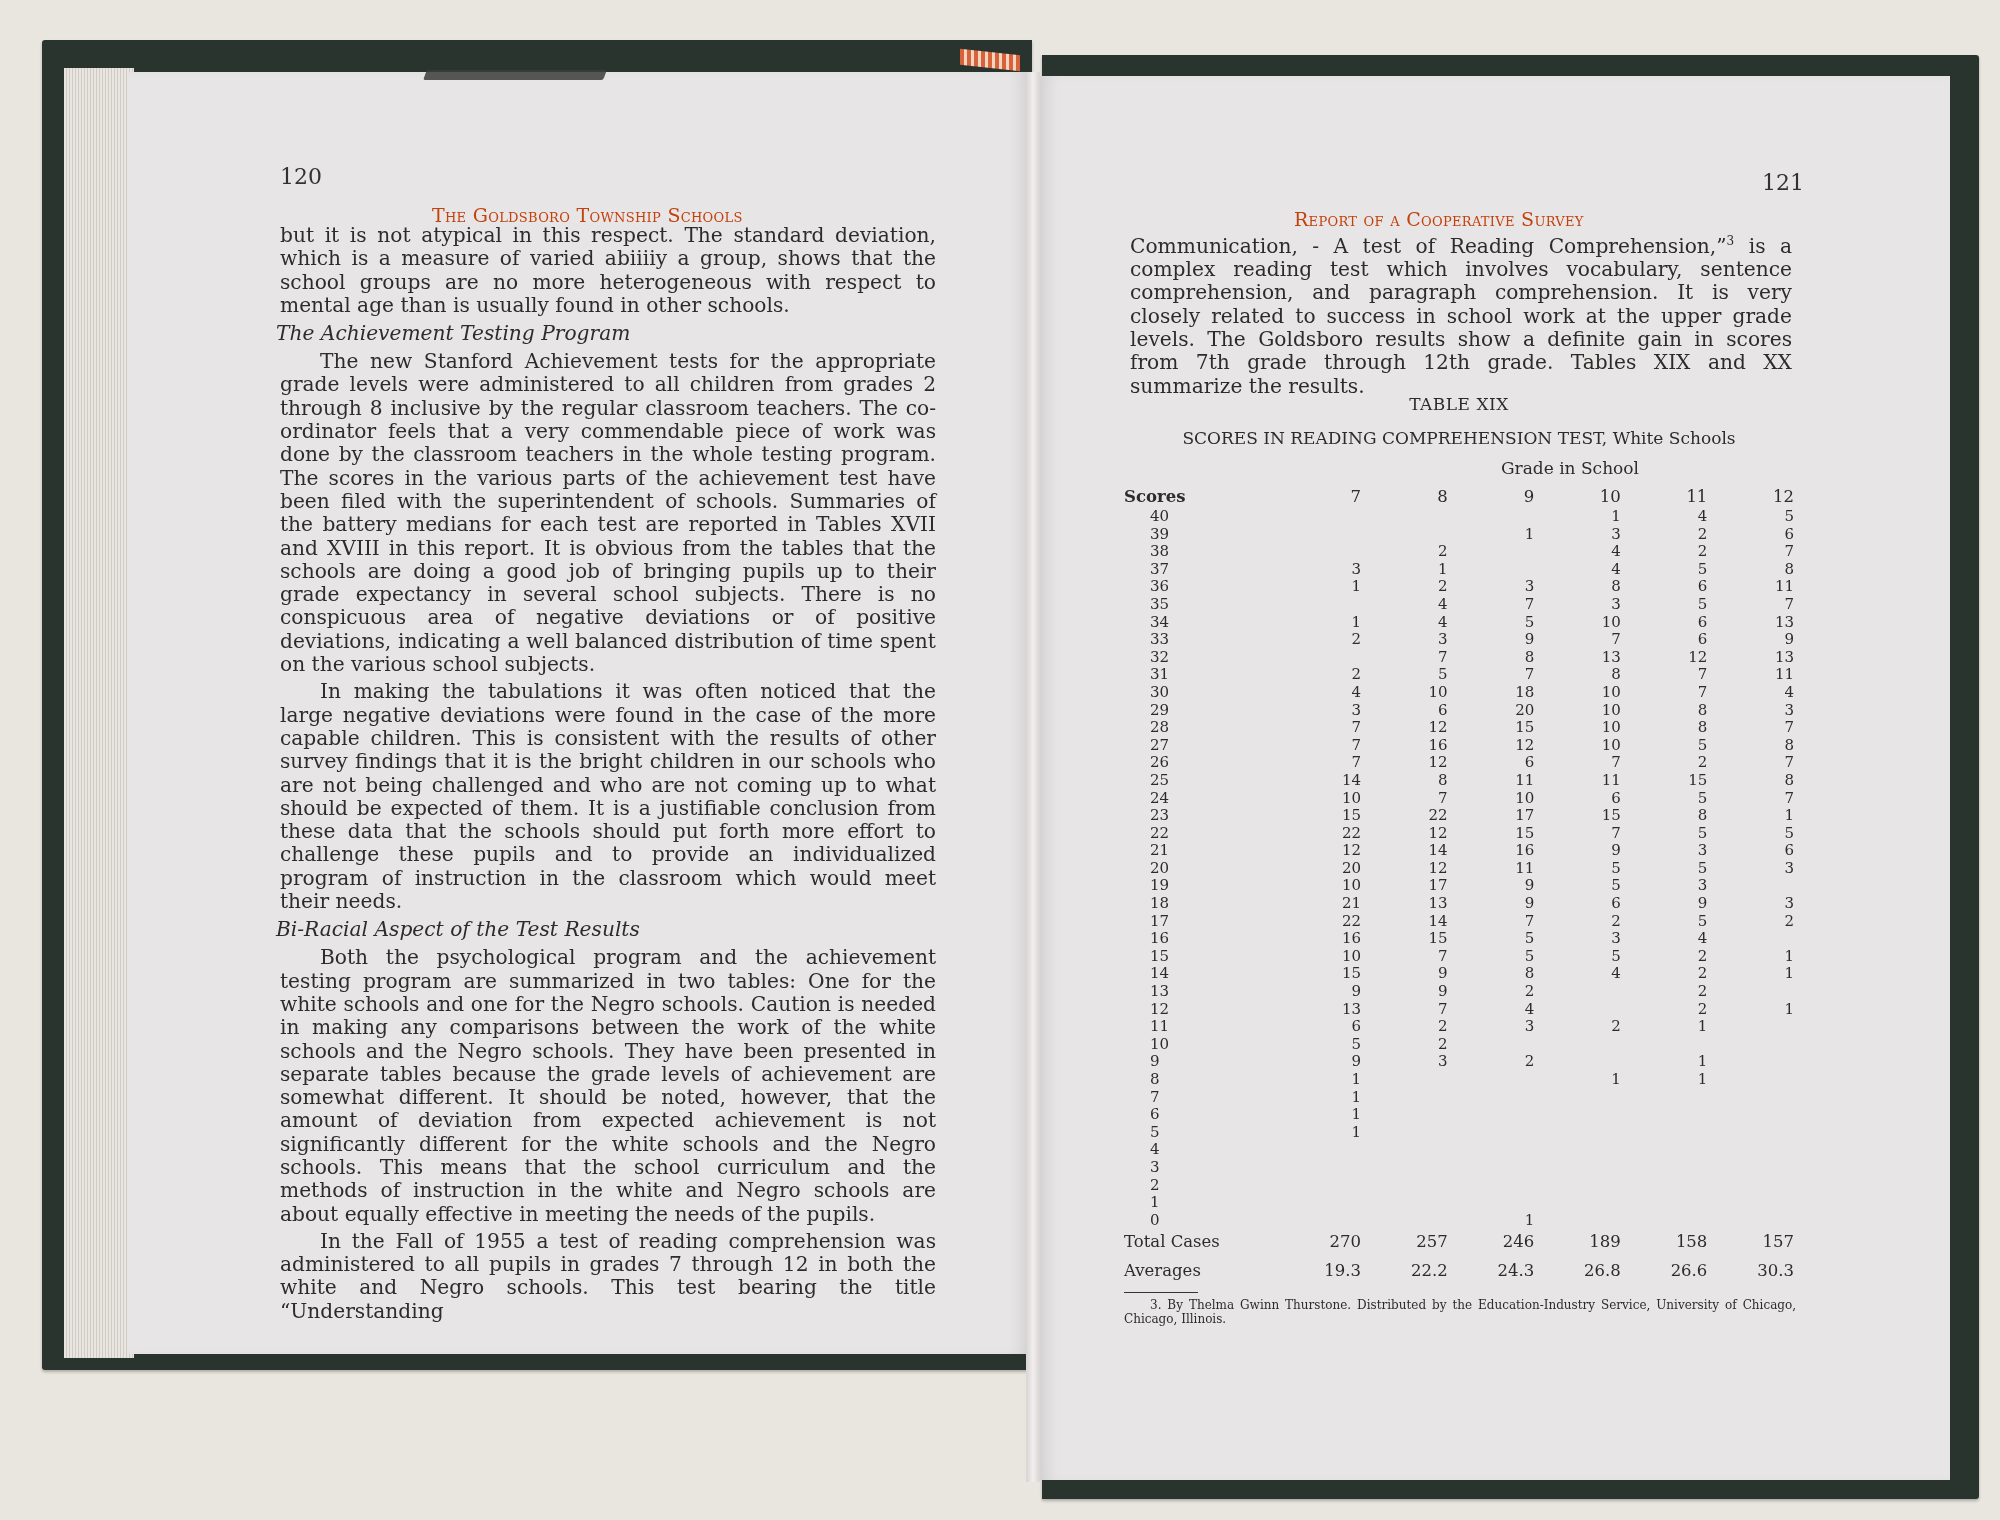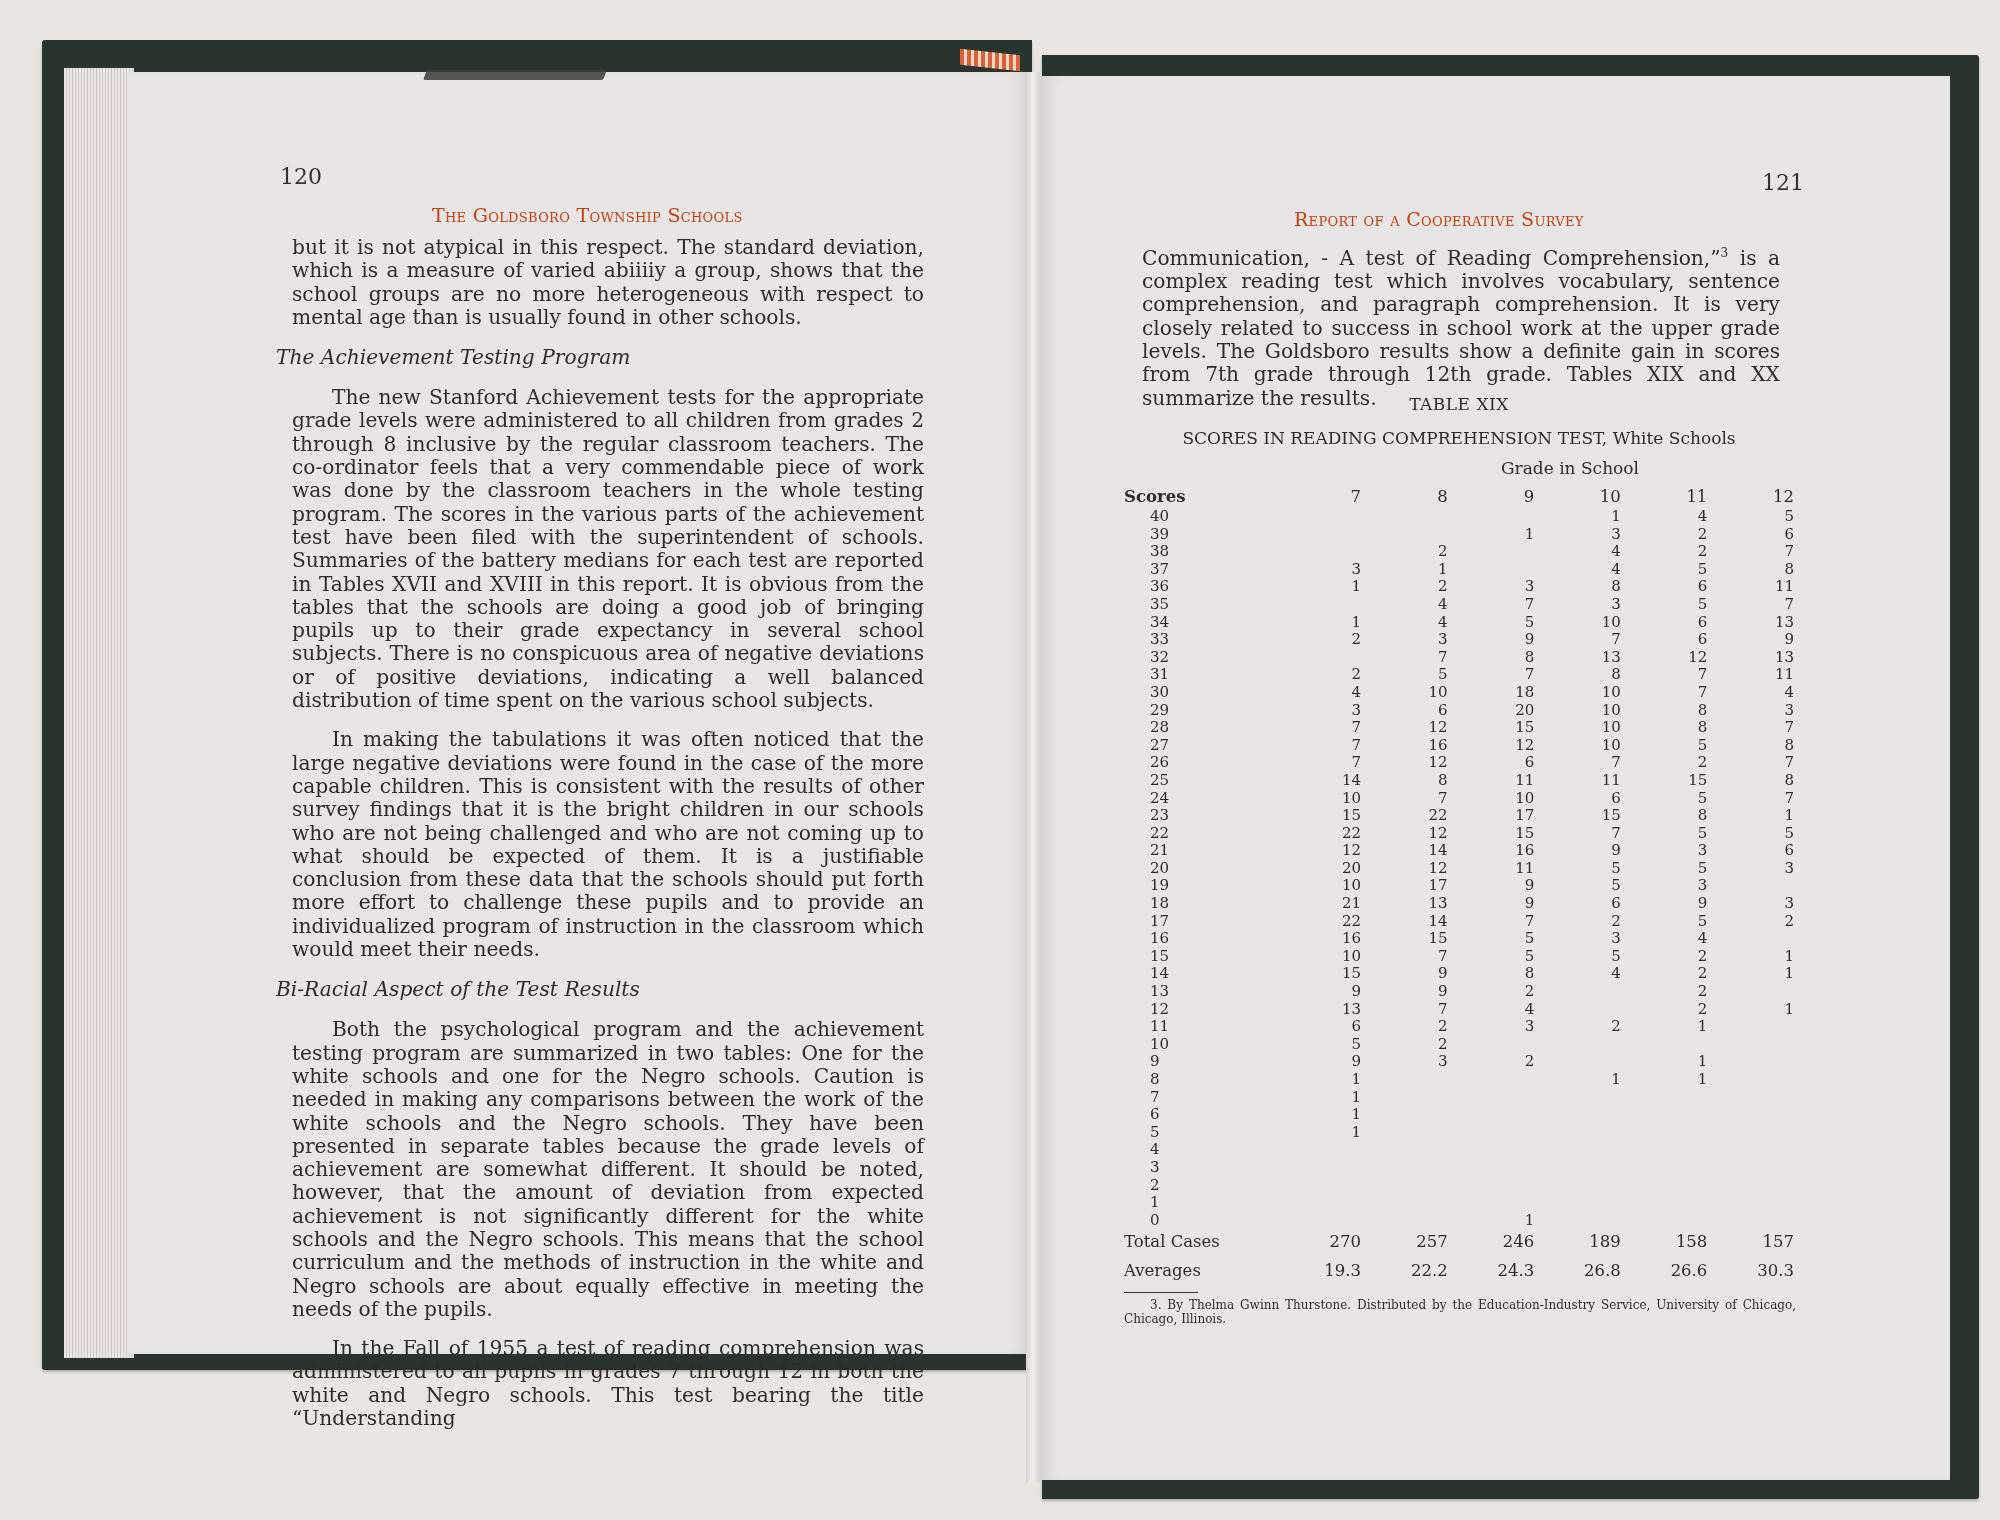--- a/index.html
+++ b/index.html
@@ -37,21 +37,21 @@
 
   .running-head {
     position:absolute; font-size:19px; letter-spacing:0.3px; color:#c2410c;margin-top:36px;
   }
   .smallcaps { font-variant:small-caps; }
   .folio { position:absolute; font-size:22px; color:#343230; }
 
   .col {
     position:absolute; font-size:20.2px; line-height:23.3px; text-align:justify;
   }
-  .col p { margin:16px; }
+  .col p { margin:4px; }
   .col p.indent { text-indent:40px; }
   .col h3 {
     margin:2px 0 2px 0; font-weight:normal; font-style:italic; font-size:20.2px; line-height:25px;
   }
 
   .table-title { position:absolute; text-align:center; font-size:17px; letter-spacing:0.5px; }
   .table-sub { position:absolute; text-align:center; font-size:17px; }
   .table-wrap { position:absolute; left:1124px; top:486px; width:670px; font-size:15px; }
   table.scores { border-collapse:collapse; width:100%; }
   table.scores td, table.scores th { padding:0; height:17.6px; line-height:17.6px; font-weight:normal; }

